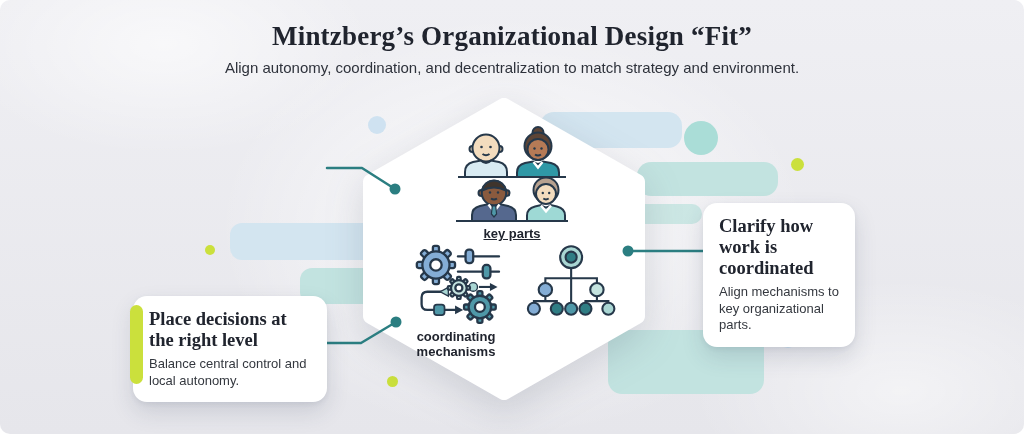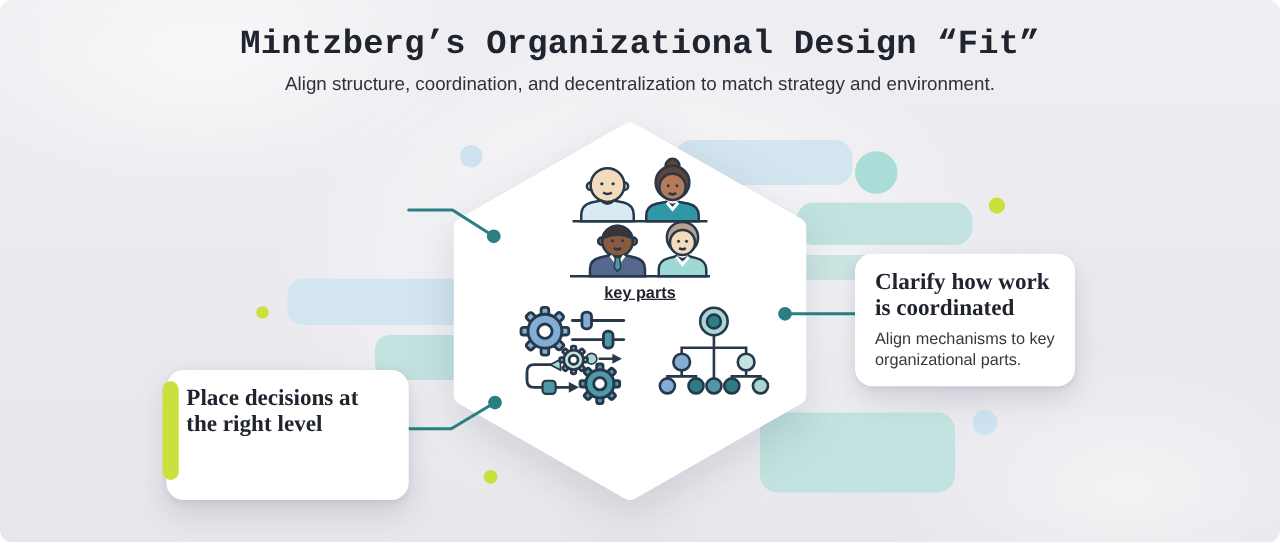--- a/index.html
+++ b/index.html
@@ -5,35 +5,35 @@
   html,body{margin:0;padding:0;background:#fff;font-family:"Liberation Sans",sans-serif;}
   .canvas{
     position:relative;width:1024px;height:434px;overflow:hidden;border-radius:10px;
     background:
       radial-gradient(420px 300px at 50% 52%, rgba(255,255,255,.85), rgba(255,255,255,0) 70%),
       radial-gradient(300px 160px at 16% 10%, rgba(255,255,255,.6), rgba(255,255,255,0) 70%),
       radial-gradient(300px 160px at 88% 90%, rgba(255,255,255,.5), rgba(255,255,255,0) 70%),
       linear-gradient(180deg,var(--bg_top) 0%,var(--bg_bottom) 100%);
   }
   .hdr{position:absolute;left:0;top:22px;width:100%;text-align:center;}
-  .hdr h1{margin:0;font-family:Liberation Mono, monospace;font-weight:700;font-size:27px;line-height:1.1;color:var(--ink);letter-spacing:.2px;}
+  .hdr h1{margin:0;font-family:Liberation Serif, serif;font-weight:700;font-size:27px;line-height:1.1;color:var(--ink);letter-spacing:.2px;}
   .hdr p{margin:7px 0 0 0;font-size:15px;color:var(--subtitle_ink);}
   
   .shape{position:absolute;}
   .rrect{border-radius:14px;}
   .dot{border-radius:50%;}
   
   .layer{position:absolute;left:0;top:0;width:1024px;height:434px;pointer-events:none;}
   
   .card{position:absolute;background:#fff;border-radius:14px;padding:13px 16px;box-sizing:border-box;
         box-shadow:0 10px 22px rgba(50,60,85,.15),0 2px 5px rgba(50,60,85,.08);}
   .card h3{margin:0 0 5px 0;font-family:"Liberation Serif",serif;font-weight:700;font-size:18.5px;line-height:1.14;color:var(--ink);}
   .card p{margin:0;font-size:13px;line-height:1.28;color:var(--body_ink);}
   .card1{left:137px;top:117px;width:190px;min-height:96px;}
-  .card2{left:684px;top:203px;width:176px;min-height:99px;}
+  .card2{left:703px;top:203px;width:152px;min-height:99px;}
   .card3{left:133px;top:296px;width:194px;min-height:104px;}
   .accent-pill{position:absolute;left:-3px;top:9px;width:13px;height:79px;border-radius:8px;background:var(--accent_lime);}
   
   .icon-box{position:absolute;}
   .icon-label{position:absolute;text-align:center;font-weight:700;font-size:13px;line-height:1.15;color:var(--ink);}
 </style>
 </head>
 <body>
 
 <div class="canvas">
@@ -46,21 +46,21 @@
   <div class="shape dot" style="left:368px;top:116px;width:18px;height:18px;background:var(--shape_blue_circle);"></div>
   <div class="shape rrect" style="left:230px;top:223px;width:150px;height:37px;border-radius:12px;background:var(--shape_blue);"></div>
   <div class="shape dot" style="left:205px;top:245px;width:10px;height:10px;background:var(--accent_lime);"></div>
   <div class="shape rrect" style="left:300px;top:268px;width:120px;height:36px;border-radius:12px;background:var(--shape_teal);"></div>
   <div class="shape rrect" style="left:608px;top:330px;width:156px;height:64px;background:var(--shape_teal);"></div>
   <div class="shape dot" style="left:778px;top:328px;width:20px;height:20px;background:var(--shape_blue_circle);"></div>
   <div class="shape dot" style="left:387px;top:376px;width:11px;height:11px;background:var(--accent_lime);"></div>
 
   <div class="hdr">
     <h1>Mintzberg’s Organizational Design “Fit”</h1>
-    <p>Align structure, coordination, and decentralization to match strategy and environment.</p>
+    <p>Align autonomy, coordination, and decentralization to match strategy and environment.</p>
   </div>
 
   <svg class="layer" viewBox="0 0 1024 434">
     <polygon points="504,106 637,182 637,316 504,392 371,316 371,182" fill="#ffffff" stroke="#ffffff" stroke-width="16" stroke-linejoin="round" style="filter:drop-shadow(0 12px 18px rgba(60,70,95,.18));"></polygon>
   </svg>
 
   <svg class="layer" viewBox="0 0 1024 434" fill="none" stroke-linecap="round" stroke-linejoin="round">
     <polyline points="327,168 362,168 395,189" style="stroke:var(--connector);" stroke-width="2.5"></polyline>
     <circle cx="395" cy="189" r="5.5" style="fill:var(--connector);"></circle>
     <polyline points="703,251 628,251" style="stroke:var(--connector);" stroke-width="2.5"></polyline>
@@ -164,20 +164,21 @@
       <g transform="translate(53,47) scale(0.58)">
         <use href="#gear8" style="fill:var(--icon_teal_pale);stroke:var(--icon_outline);" stroke-width="4"></use>
         <circle r="6.4" fill="#fff" style="stroke:var(--icon_outline);" stroke-width="4"></circle>
       </g>
       <g transform="translate(75,67) scale(0.83)">
         <use href="#gear8" style="fill:var(--icon_teal);stroke:var(--icon_outline);" stroke-width="2.9"></use>
         <circle r="6.2" fill="#fff" style="stroke:var(--icon_outline);" stroke-width="2.9"></circle>
       </g>
     </svg>
   </div>
+  <div class="icon-label" style="left:398px;top:330px;width:116px;">coordinating mechanisms</div>
 
   <div class="icon-box" style="left:524px;top:240px;width:100px;height:84px;">
     <svg viewBox="0 0 100 88" width="100" height="84" fill="none" style="stroke:var(--icon_outline);" stroke-width="2.2" stroke-linecap="round">
       <line x1="47" y1="30" x2="47" y2="65"></line>
       <path d="M 20 46 V 40 H 74 V 46"></path>
       <path d="M 20 59 V 64 M 8 66 V 64 H 32 V 66"></path>
       <path d="M 74 59 V 64 M 62 66 V 64 H 86 V 66"></path>
       <circle cx="47" cy="18" r="11.5" style="fill:var(--icon_teal_light);"></circle>
       <circle cx="47" cy="18" r="5.8" style="fill:var(--icon_teal_deep);"></circle>
       <circle cx="20" cy="52" r="7" style="fill:var(--icon_blue);"></circle>
@@ -192,15 +193,16 @@
 
 
   <div class="card card2">
     <h3>Clarify how work is coordinated</h3>
     <p>Align mechanisms to key organizational parts.</p>
   </div>
 
   <div class="card card3">
     <div class="accent-pill"></div>
     <h3>Place decisions at the right level</h3>
+    <p>Balance central control and local autonomy.</p>
   </div>
 
 </div>
 
 </body></html>

